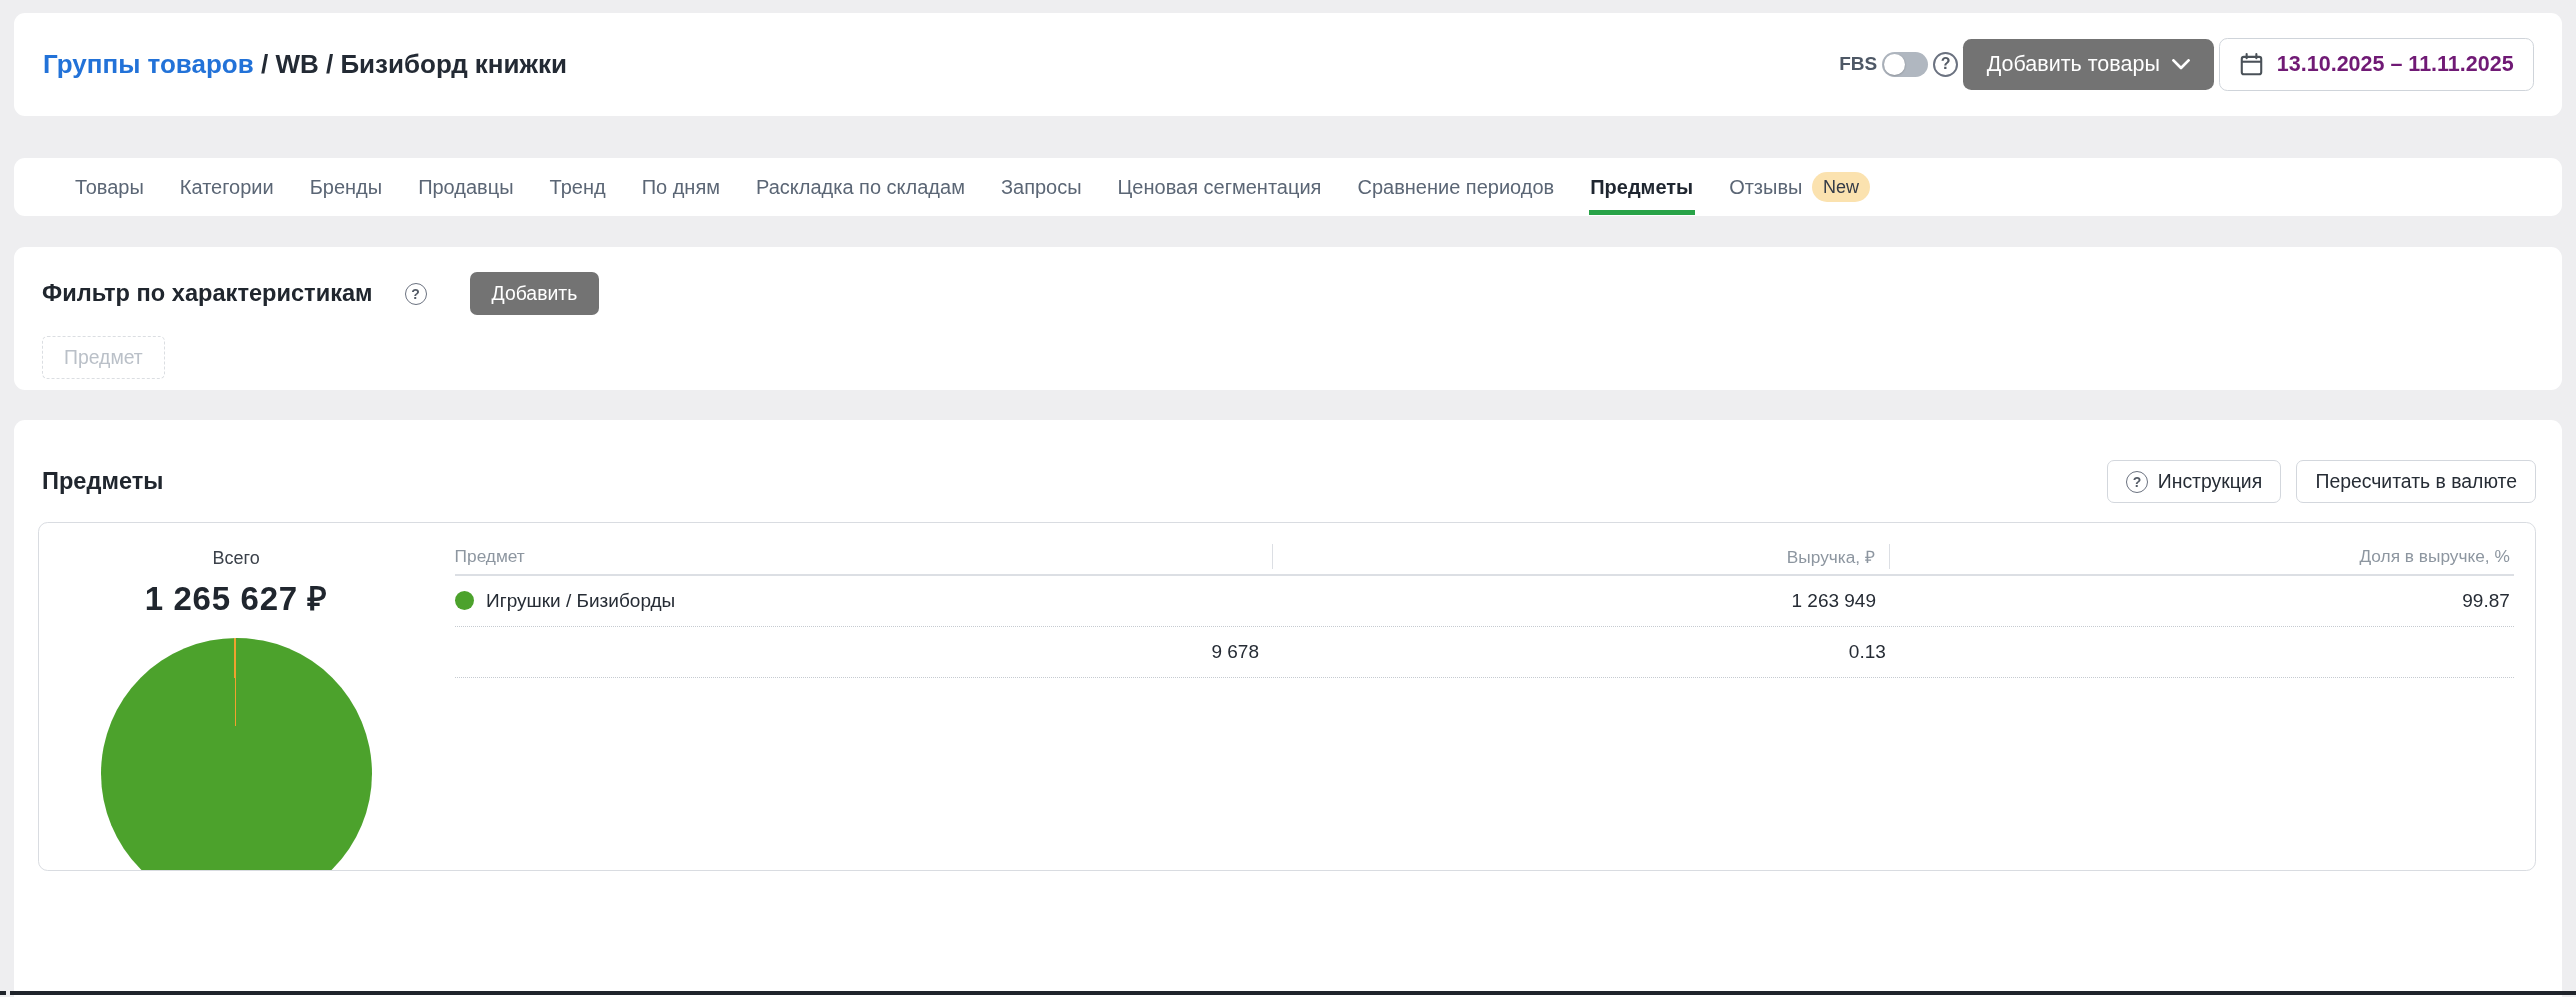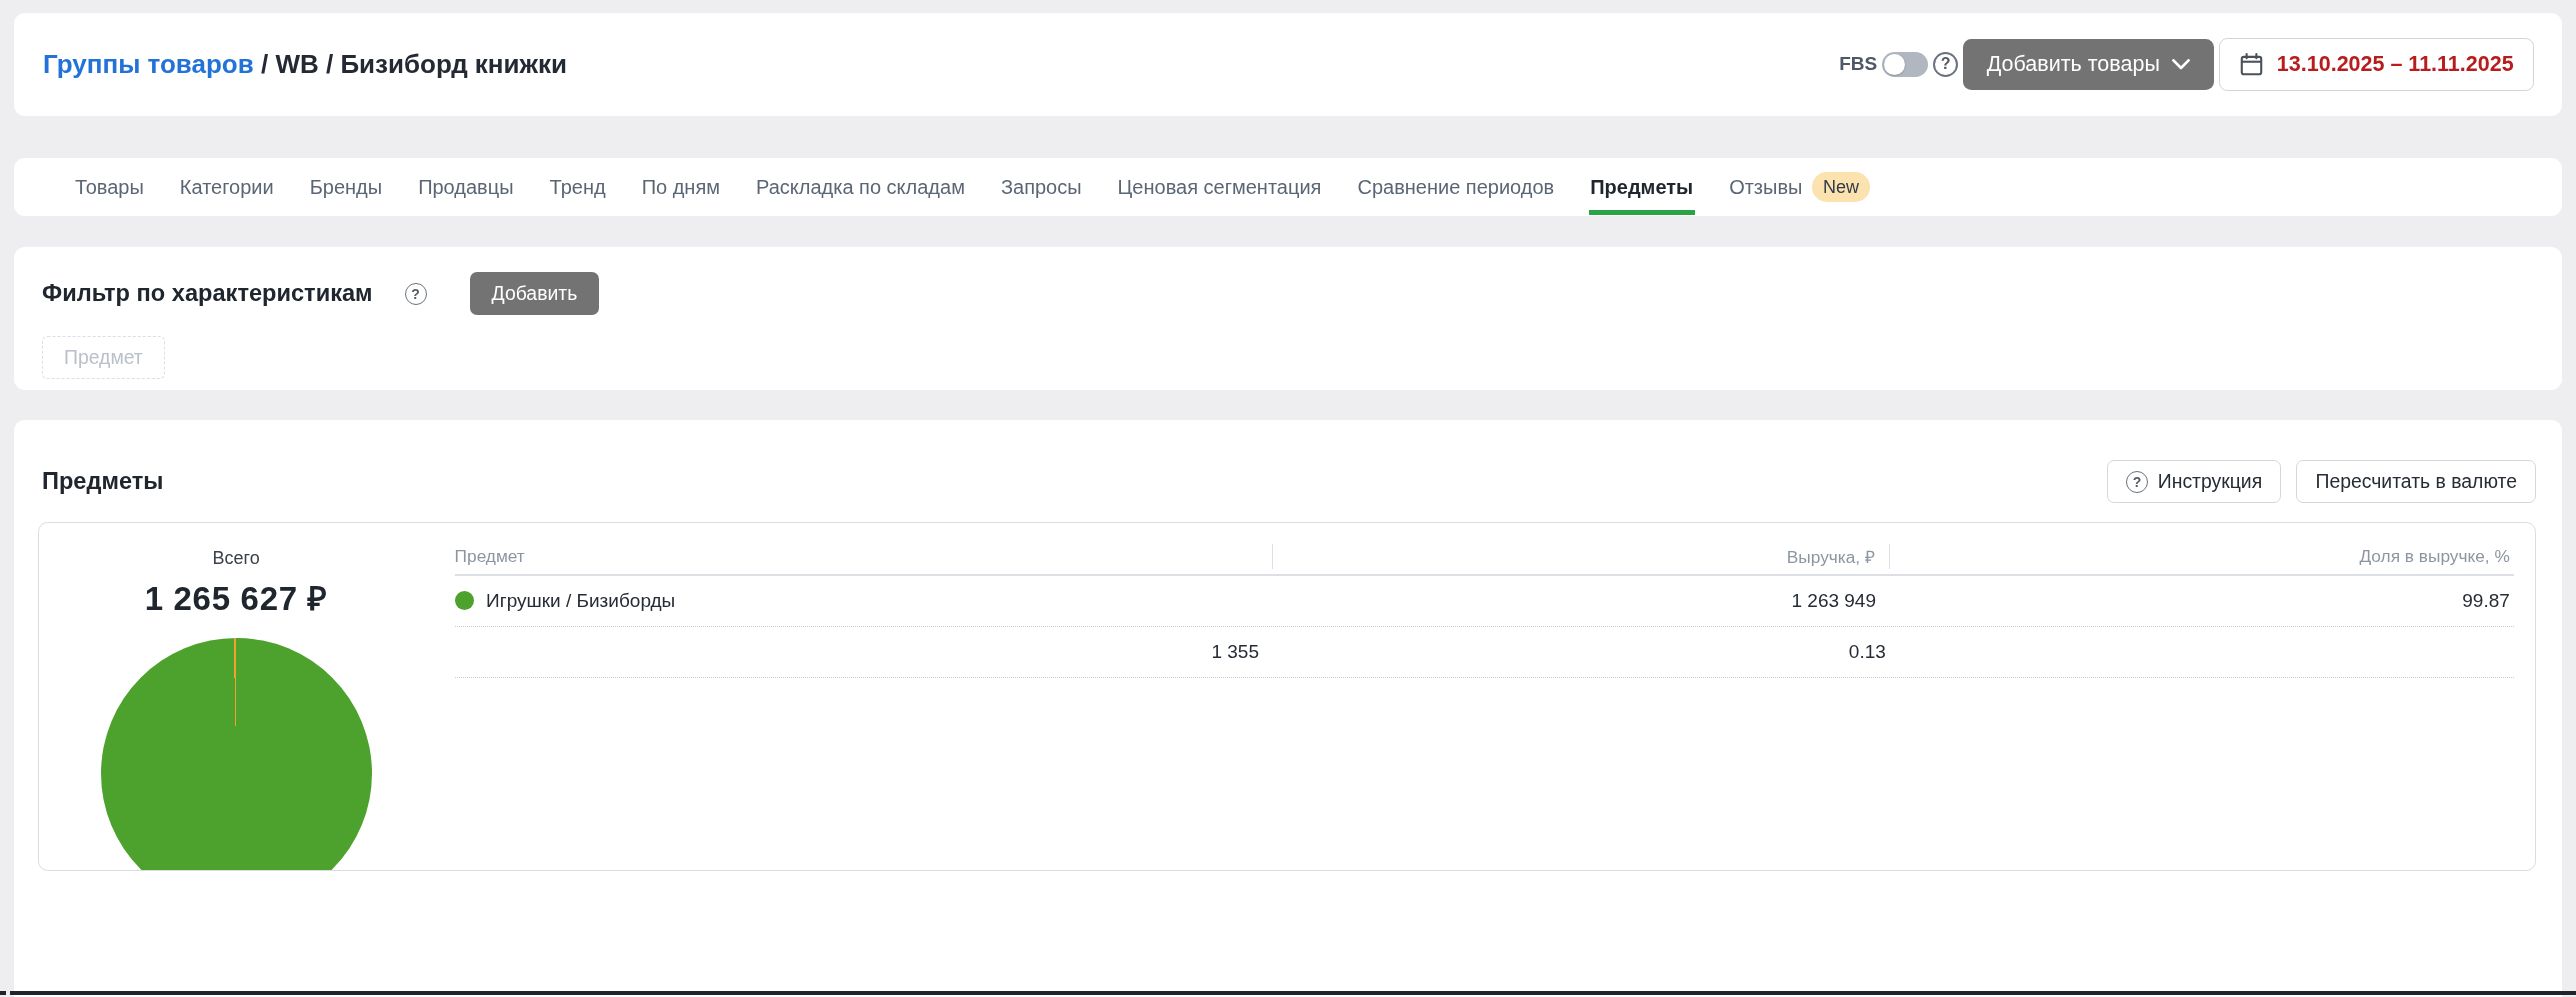--- a/index.html
+++ b/index.html
@@ -16,21 +16,21 @@
   .card-header { top:12.5px; height:103px; }
   .breadcrumb { position:absolute; left:29px; top:0; height:103px; display:flex; align-items:center; font-size:26px; font-weight:700; }
   .breadcrumb a { color:#2272d8; text-decoration:none; cursor:pointer;text-align:center; }
   .breadcrumb .rest { color:#232a34; white-space:pre; font-weight:700; }
   .header-right { position:absolute; right:28px; top:0; height:103px; display:flex; align-items:center; gap:5px; }
   .fbs-label { font-size:19px; color:#4e5866; font-weight:700; }
   .toggle { width:46px; height:25px; border-radius:12.5px; background:#b0b7c0; position:relative; cursor:pointer; }
   .toggle .knob { position:absolute; left:2.1px; top:2.1px; width:21px; height:21px; border-radius:50%; background:#ffffff; box-shadow:0 0.7px 2.1px rgba(0,0,0,.25); }
   .q-circle { width:25px; height:25px; border:2.1px solid #6b7280; border-radius:50%; color:#545b66; font-size:16px; font-weight:700; display:flex; align-items:center; justify-content:center; cursor:pointer; background:#fff; }
   .btn-green { background:#737373; color:#ffffff; border:none; border-radius:8.3px; font-family:inherit; font-size:21.5px; font-weight:400; height:51px; padding:0 23.6px; display:flex; align-items:center; gap:12.5px; cursor:pointer; }
-  .date-btn { height:53px; background:#ffffff; border:1.4px solid #cfd4da; border-radius:8.3px; display:flex; align-items:center; gap:12.5px; padding:0 19.4px; font-size:21.5px; font-weight:700; color:#b91c1c; cursor:pointer; }
+  .date-btn { height:53px; background:#ffffff; border:1.4px solid #cfd4da; border-radius:8.3px; display:flex; align-items:center; gap:12.5px; padding:0 19.4px; font-size:21.5px; font-weight:700; color:#701a75; cursor:pointer; }
 
   
   .card-tabs { top:158px; height:58px; display:flex; align-items:stretch; padding-left:43px; }
   .tab { position:relative; display:flex; align-items:center; gap:9.7px; padding:0 18px; font-size:20px; color:#5b6675; text-decoration:none; cursor:pointer; white-space:nowrap; }
   .tab.active { color:#1f2630; font-weight:700; }
   .tab.active::after { content:""; position:absolute; left:16.6px; right:16.6px; bottom:1.4px; height:4.2px; background:#28a348; }
   .badge-new { background:#fbe2af; color:#333a47; font-size:18px; font-weight:400; padding:4.9px 11px; border-radius:693px; }
 
   
   .card-filter { top:247px; height:143px; }
@@ -196,21 +196,21 @@
       </div>
       <div class="t-row">
         <div class="name-cell">
           <span class="dot" style="background: rgb(76, 162, 44);"></span>
           <span>Игрушки / Бизиборды</span>
         </div>
         <div class="num-cell">1 263 949</div>
         <div class="num-cell last">99.87</div>
       </div>
       <div class="t-row">
-        <div class="num-cell">1 355</div>
+        <div class="num-cell">9 678</div>
         <div class="num-cell last">0.13</div>
       </div>
     </div>
   </div>
 </div>
 
 <div class="bottom-line-edge"></div>
 <div class="bottom-line"></div>
 
 

